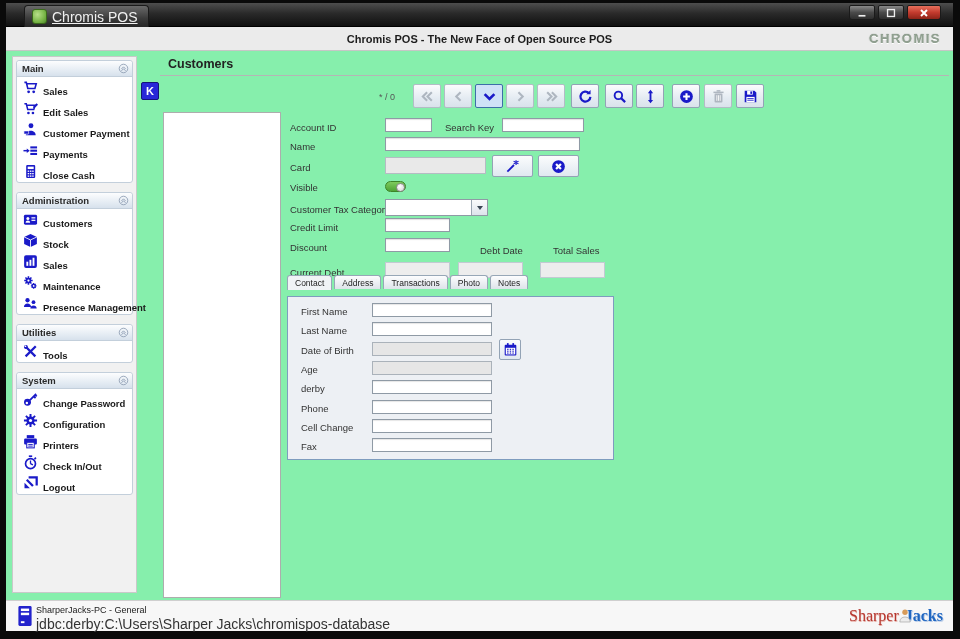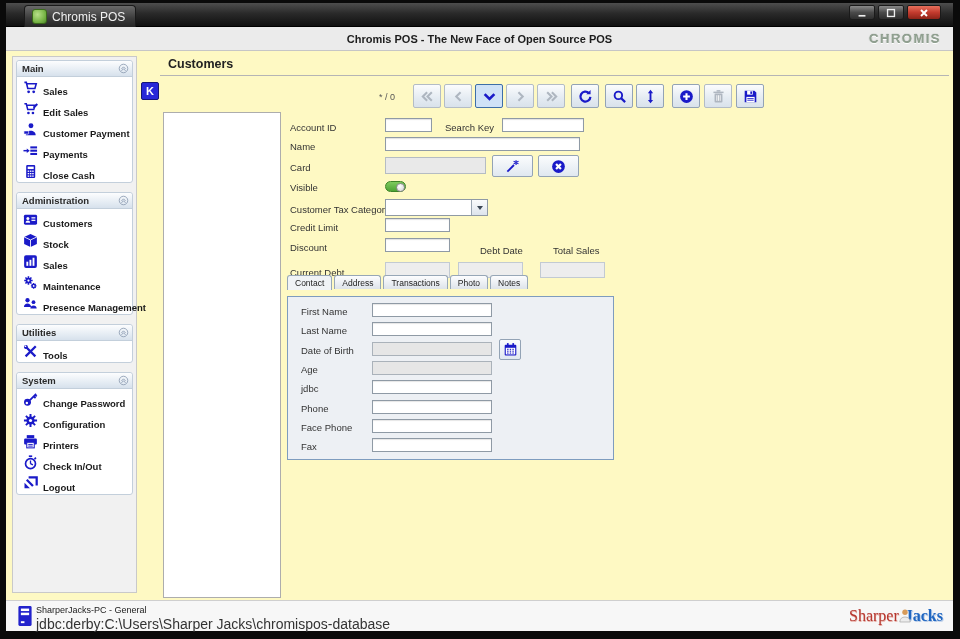--- a/index.html
+++ b/index.html
@@ -11,37 +11,37 @@
   .titlebar { position:absolute; left:6px; top:3px; width:947px; height:24px;
               background:linear-gradient(#4e4e4e, #2a2a2a 45%, #101010);
               border-bottom:1px solid #000; }
   .app-tab { position:absolute; left:18px; top:2px; height:22px; padding:0 10px 0 7px;
              display:flex; align-items:center; gap:5px;
              background:linear-gradient(#6a6a6a, #3a3a3a 60%, #262626);
              border:1px solid #1a1a1a; border-bottom:none; border-radius:4px 4px 0 0; }
   .app-icon { width:15px; height:15px; border-radius:3px;
               background:radial-gradient(circle at 35% 35%, #b8e08a, #7ab648 60%, #4f8c2a);
               border:1px solid #3a6a1a; }
-  .app-title { color:#f0f0f0; font-size:12px; }
+  .app-title { color:#f0f0f0; font-size:14px;text-decoration:underline; }
   .win-controls { position:absolute; right:12px; top:2px; display:flex; gap:3px; }
   .win-btn { width:26px; height:15px; border-radius:2px 2px 3px 3px; border:1px solid #1a1a1a;
              background:linear-gradient(#8a8a8a, #4a4a4a 50%, #2e2e2e);
              display:flex; align-items:center; justify-content:center; }
   .win-btn.close { width:34px; background:linear-gradient(#e8705c, #c23b2e 50%, #8e2318); }
 
   
   .header { position:absolute; left:6px; top:27px; width:947px; height:24px;
             background:#ebebeb; border-bottom:1px solid #c6c6c6; }
   .header-title { text-align:center; line-height:24px; font-size:11px; font-weight:bold; color:#1c1c1c; }
   .brand { position:absolute; right:12px; top:4px; font-size:13px; font-weight:bold;
            letter-spacing:1.5px; color:#90a090; transform:scaleY(0.95);
            text-shadow:0 1px 0 #fff, 0 0 1px #5a6a5a; }
 
   
-  .main { position:absolute; left:6px; top:51px; width:947px; height:549px; background:#fef9c3; }
+  .main { position:absolute; left:6px; top:51px; width:947px; height:549px; background:#86efac; }
 
   
   .sidebar { position:absolute; left:6px; top:5px; width:125px; height:537px;
              background:#f1f1f1; border:1px solid #c9c9c9; }
   .section { margin:3px 3px 9px 3px; background:#fff; border:1px solid #c3cfdb; border-radius:3px; }
   .section-header { height:16px; display:flex; align-items:center; justify-content:space-between;
                     padding:0 3px 0 5px; border-bottom:1px solid #c3cfdb; border-radius:3px 3px 0 0;
                     background:linear-gradient(#fcfdfe, #e2eaf2 70%, #d7e1ec); }
   .section-header .sec-label { font-size:9.5px; font-weight:bold; color:#2a2a2a; }
   .side-item { height:21px; display:flex; align-items:center; gap:5px; padding-left:6px; cursor:default; }
@@ -568,25 +568,25 @@
                 <rect x="10" y="9.2" width="1.5" height="1.2"></rect>
                 <rect x="4.4" y="11.2" width="1.5" height="1.2"></rect>
                 <rect x="7.2" y="11.2" width="1.5" height="1.2"></rect>
                 <rect x="10" y="11.2" width="1.5" height="1.2"></rect>
               </g>
             </svg>
           </span>
         </div>
         <div class="tp-label" style="left: 13px; top: 67px;">Age</div>
         <input class="tp-input dis" disabled="" style="left: 84px; top: 64px;">
-        <div class="tp-label" style="left: 13px; top: 86px;">jdbc</div>
+        <div class="tp-label" style="left: 13px; top: 86px;">derby</div>
         <input class="tp-input" style="left: 84px; top: 83px;">
         <div class="tp-label" style="left: 13px; top: 106px;">Phone</div>
         <input class="tp-input" style="left: 84px; top: 103px;">
-        <div class="tp-label" style="left: 13px; top: 125px;">Face Phone</div>
+        <div class="tp-label" style="left: 13px; top: 125px;">Cell Change</div>
         <input class="tp-input" style="left: 84px; top: 122px;">
         <div class="tp-label" style="left: 13px; top: 144px;">Fax</div>
         <input class="tp-input" style="left: 84px; top: 141px;">
       </div>
 
   </div>
 
   <div class="statusbar">
     <span class="status-icon" id="status-icon"><span class="icon">
           <svg viewBox="0 0 16 16" width="22" height="22">

